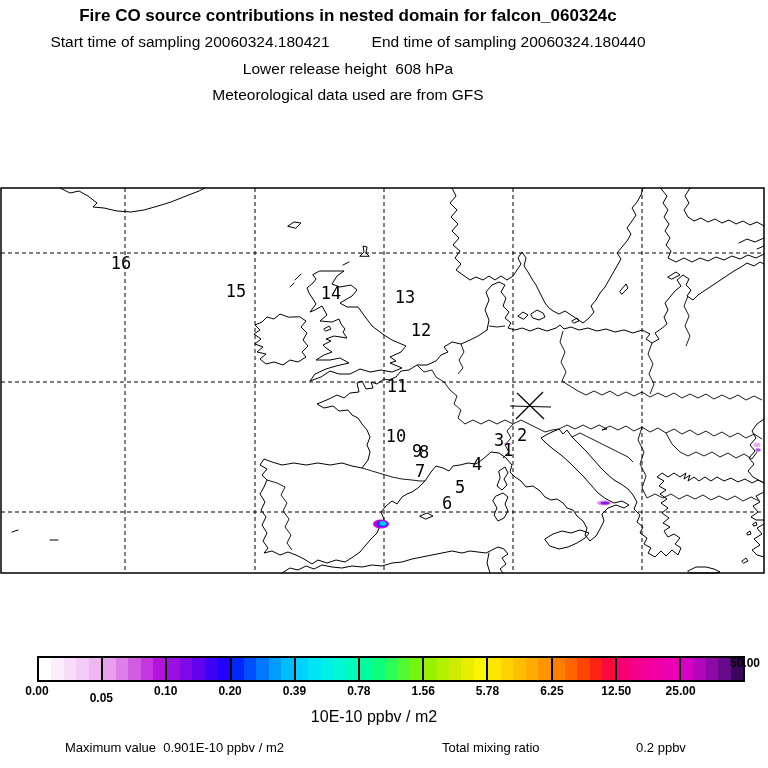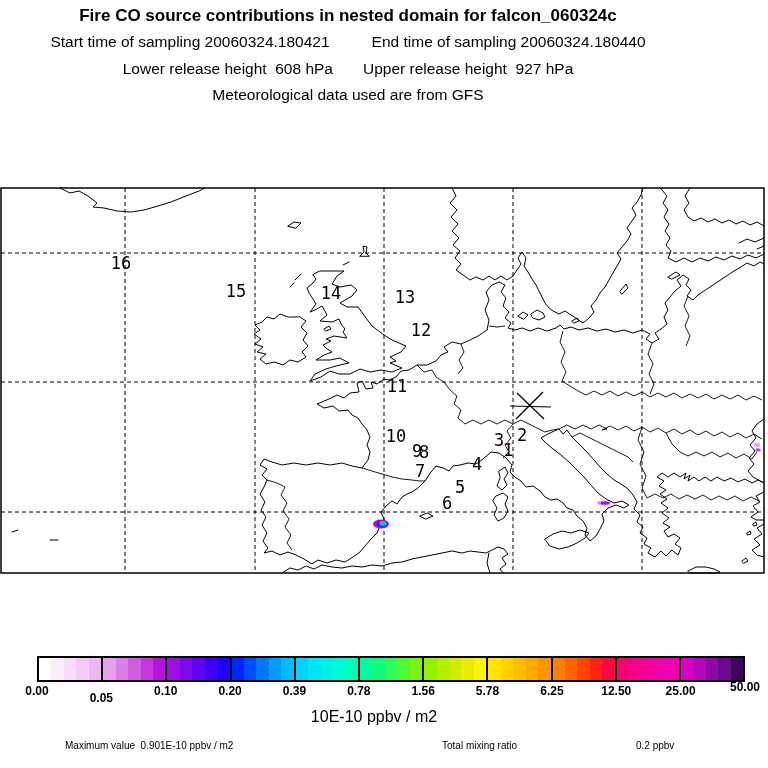--- a/index.html
+++ b/index.html
@@ -13,33 +13,32 @@
   #map-svg{position:absolute;left:0;top:0;}
   .coast path,.coast line{fill:none;stroke:#000;stroke-width:1;stroke-linejoin:round;stroke-linecap:round;}
   .borders path{fill:none;stroke:#000;stroke-width:0.9;stroke-linejoin:round;}
   .traj{font-family:"DejaVu Sans Mono",monospace;font-size:17px;fill:#000;}
   #colorbar{position:absolute;display:flex;box-sizing:border-box;border:2px solid #000;}
   .cb-seg{flex:1;display:flex;border-left:2px solid #000;}
   .cb-seg:first-child{border-left:none;}
   .cb-cell{flex:1;}
   .cb-tick{position:absolute;transform:translateX(-50%);font-size:12px;font-weight:bold;white-space:pre;}
   #cb-unit{position:absolute;left:0;width:748px;top:708px;text-align:center;font-size:16px;white-space:pre;}
-  .foot{position:absolute;top:740px;font-size:10px;white-space:pre;}
+  .foot{position:absolute;top:740px;font-size:13px;white-space:pre;}
 </style>
 </head>
 <body>
 
 <div class="hdr" id="title-line">Fire CO source contributions in nested domain for falcon_060324c</div>
 <div class="hdr" id="line2">
   <span>Start time of sampling 20060324.180421</span>
   <span>End time of sampling 20060324.180440</span>
 </div>
 <div class="hdr" id="line3">
   <span>Lower release height  608 hPa</span>
-  <span>Upper release height  927 hPa</span>
 </div>
 <div class="hdr" id="line4">Meteorological data used are from GFS</div>
 
 <svg id="map-svg" width="768" height="768" viewBox="0 0 768 768">
   <g class="coast">
     <path d="M60,188 L70,193 79,191 88,196 97,203 93,207 104,208 117,211 131,212 144,210 158,206 171,202 186,196 199,191 205,188"></path>
     <path d="M288,226 L294,222 301,223 296,228 Z"></path>
     <path d="M360,256 L364,252 363,246 367,247 366,253 369,256 Z"></path>
     <path d="M343,265 L349,262"></path>
     <path d="M295,280 L301,274 M290,287 L294,283"></path>
@@ -221,19 +220,19 @@
     <span class="cb-tick" style="left: 101.364px; top: 684px; margin-top: 7px;">0.05</span>
     <span class="cb-tick" style="left: 165.727px; top: 684px;">0.10</span>
     <span class="cb-tick" style="left: 230.091px; top: 684px;">0.20</span>
     <span class="cb-tick" style="left: 294.455px; top: 684px;">0.39</span>
     <span class="cb-tick" style="left: 358.818px; top: 684px;">0.78</span>
     <span class="cb-tick" style="left: 423.182px; top: 684px;">1.56</span>
     <span class="cb-tick" style="left: 487.545px; top: 684px;">5.78</span>
     <span class="cb-tick" style="left: 551.909px; top: 684px;">6.25</span>
     <span class="cb-tick" style="left: 616.273px; top: 684px;">12.50</span>
     <span class="cb-tick" style="left: 680.636px; top: 684px;">25.00</span>
-    <span class="cb-tick" style="left: 745px; top: 680px;">50.00</span>
+    <span class="cb-tick" style="left: 745px; top: 656px;">50.00</span>
   </div>
 <div id="cb-unit">10E-10 ppbv / m2</div>
 
 <span class="foot" style="left:65px">Maximum value  0.901E-10 ppbv / m2</span>
 <span class="foot" style="left:442px">Total mixing ratio</span>
 <span class="foot" style="left:636px">0.2 ppbv</span>
 
 </body></html>

